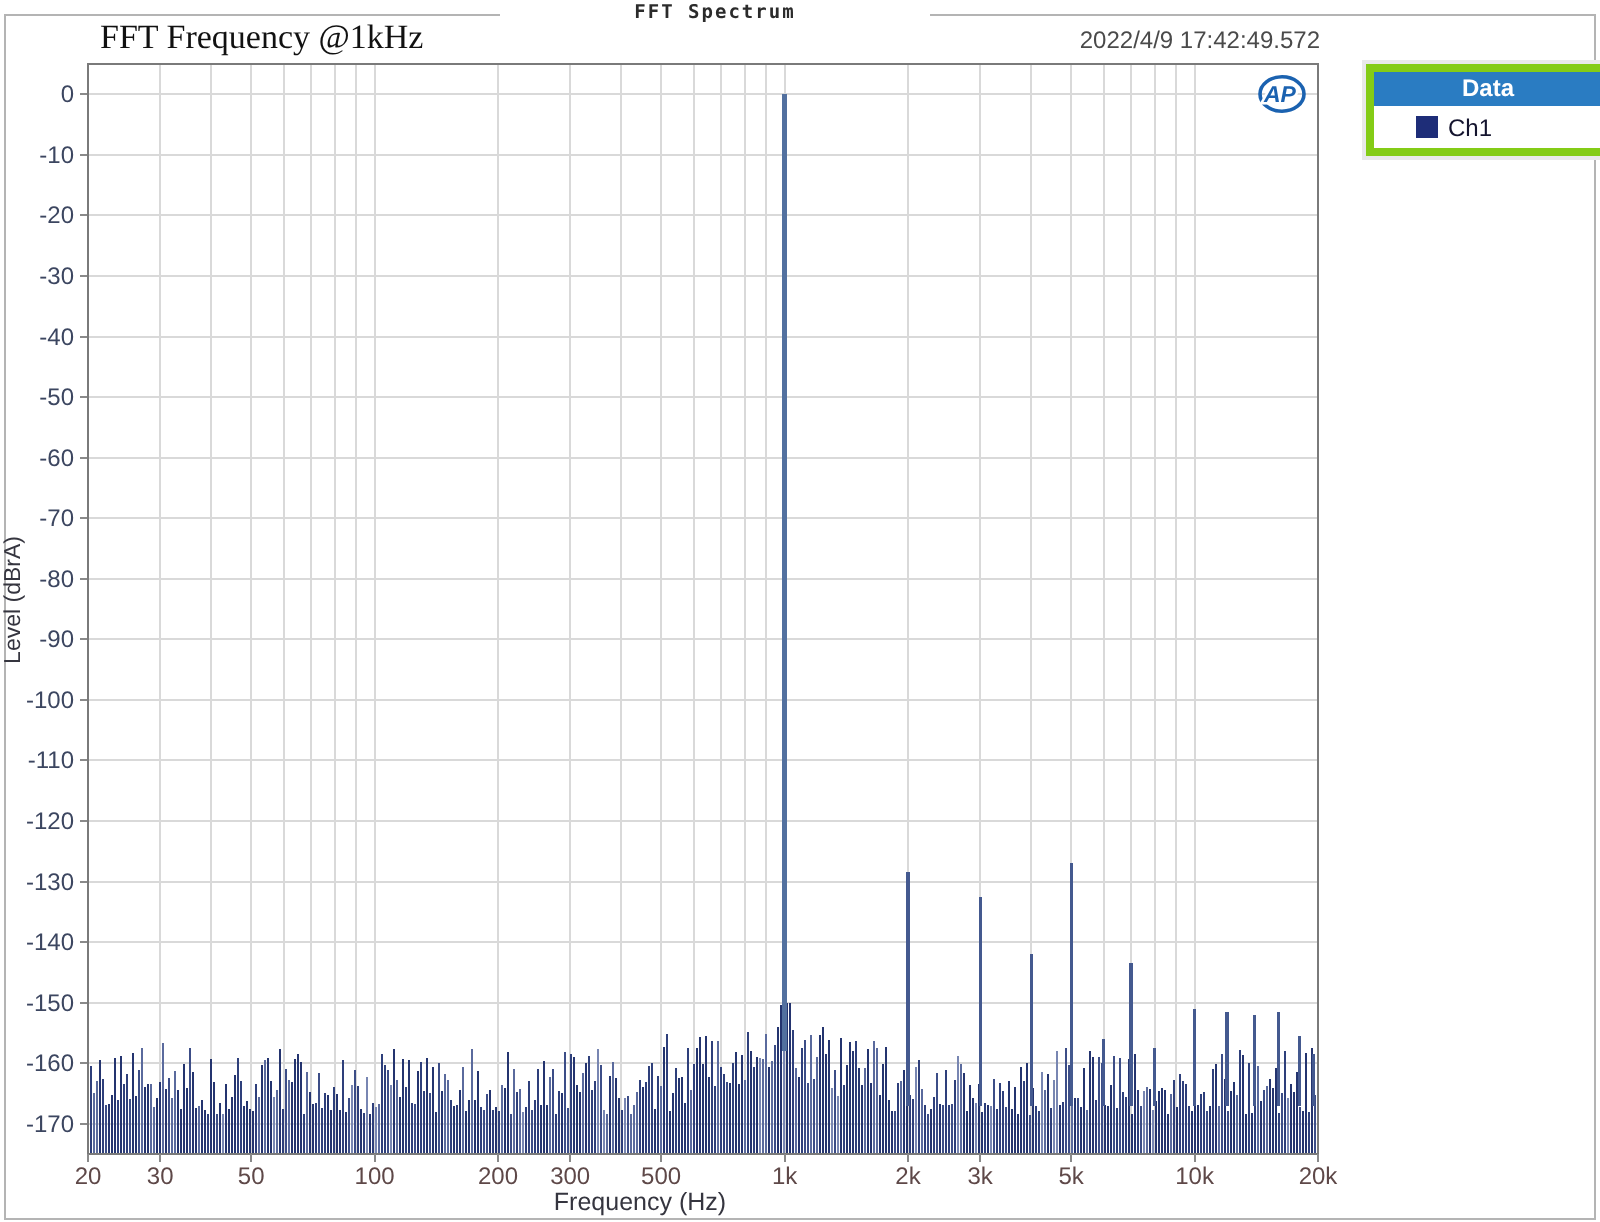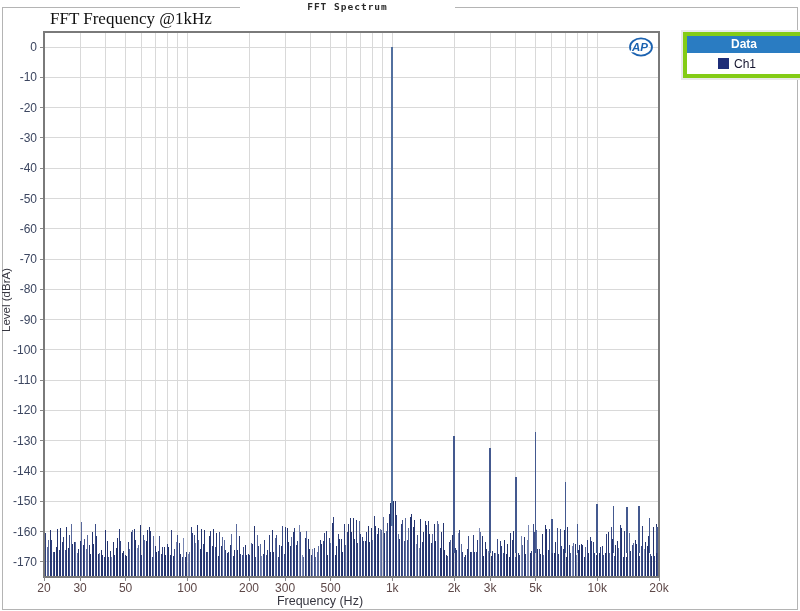--- a/index.html
+++ b/index.html
@@ -1,49 +1,50 @@
 <!DOCTYPE html>
 <html><head>
 <meta charset="utf-8">
 <style>
   html,body{margin:0;padding:0;width:800px;height:611px;background:#fff;overflow:hidden;
     font-family:"Liberation Sans",sans-serif;}
   #stage{position:relative;width:800px;height:611px;background:#fff;}
   .outer-frame{position:absolute;left:2px;top:7px;width:794px;height:601px;
     border:1px solid #b4b4b4;pointer-events:none;}
-  .window-caption{position:absolute;left:240px;top:1px;width:215px;text-align:center;
+  .window-caption{position:absolute;left:250px;top:1px;width:215px;text-align:center;
     font-family:"DejaVu Sans Mono",monospace;font-size:9.5px;font-weight:bold;color:#2b2b2b;
     background:#fff;letter-spacing:1px;}
   .graph-title{position:absolute;left:50px;top:9px;
     font-family:"Liberation Serif",serif;font-size:17px;color:#111;}
   .timestamp{position:absolute;left:400px;top:13px;width:260px;text-align:right;
     font-size:12px;color:#4a4a4a;}
   #chart-svg{position:absolute;left:0;top:0;}
   
   .legend{position:absolute;left:683px;top:32px;width:114px;background:#fff;
     border:4px solid #84cc16;box-shadow:0 0 0 2px #e9e9e9;}
   .legend-header{height:17px;background:#2a7cc2;color:#fff;font-size:12px;font-weight:bold;
     text-align:center;line-height:17px;}
-  .legend-row{height:21px;display:flex;align-items:center;padding-left:31px;background:#fff;}
+  .legend-row{height:21px;display:flex;align-items:center;padding-left:21px;background:#fff;}
   .legend-swatch{width:11px;height:11px;margin-right:5px;flex:0 0 auto;}
   .legend-label{font-size:12px;color:#14142e;}
   
   .ap-logo{position:absolute;left:625px;top:36px;width:30px;height:22px;}
 </style>
 </head>
 <body>
 
 <div id="stage">
 
   <div class="outer-frame"></div>
 
   <div class="window-caption">FFT Spectrum</div>
 
   <div class="graph-title">FFT Frequency @1kHz</div>
 
+  <div class="timestamp">2022/4/9 17:42:49.572</div>
 
   <svg id="chart-svg" width="800" height="611">
       <line x1="44" y1="32" x2="44" y2="577" stroke="#d9d9d9" stroke-width="1" shape-rendering="crispEdges"></line>
       <line x1="80.09870810641463" y1="32" x2="80.09870810641463" y2="577" stroke="#d9d9d9" stroke-width="1" shape-rendering="crispEdges"></line>
       <line x1="105.71114911111616" y1="32" x2="105.71114911111616" y2="577" stroke="#d9d9d9" stroke-width="1" shape-rendering="crispEdges"></line>
       <line x1="125.57770177776769" y1="32" x2="125.57770177776769" y2="577" stroke="#d9d9d9" stroke-width="1" shape-rendering="crispEdges"></line>
       <line x1="141.8098572175308" y1="32" x2="141.8098572175308" y2="577" stroke="#d9d9d9" stroke-width="1" shape-rendering="crispEdges"></line>
       <line x1="155.5339490918065" y1="32" x2="155.5339490918065" y2="577" stroke="#d9d9d9" stroke-width="1" shape-rendering="crispEdges"></line>
       <line x1="167.42229822223226" y1="32" x2="167.42229822223226" y2="577" stroke="#d9d9d9" stroke-width="1" shape-rendering="crispEdges"></line>
       <line x1="177.90856532394542" y1="32" x2="177.90856532394542" y2="577" stroke="#d9d9d9" stroke-width="1" shape-rendering="crispEdges"></line>

